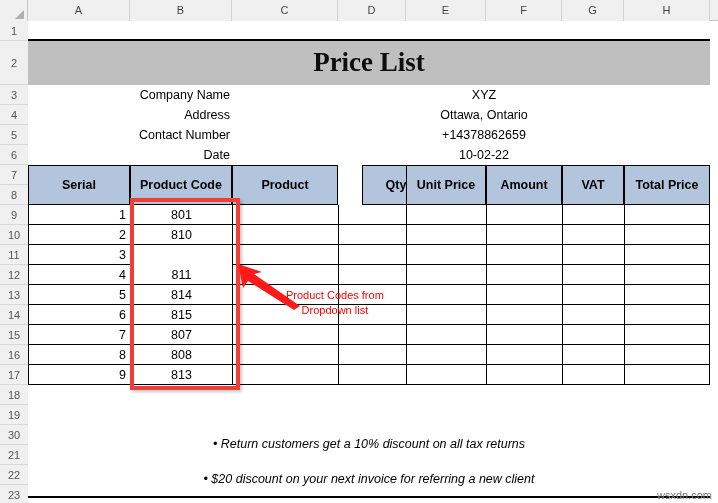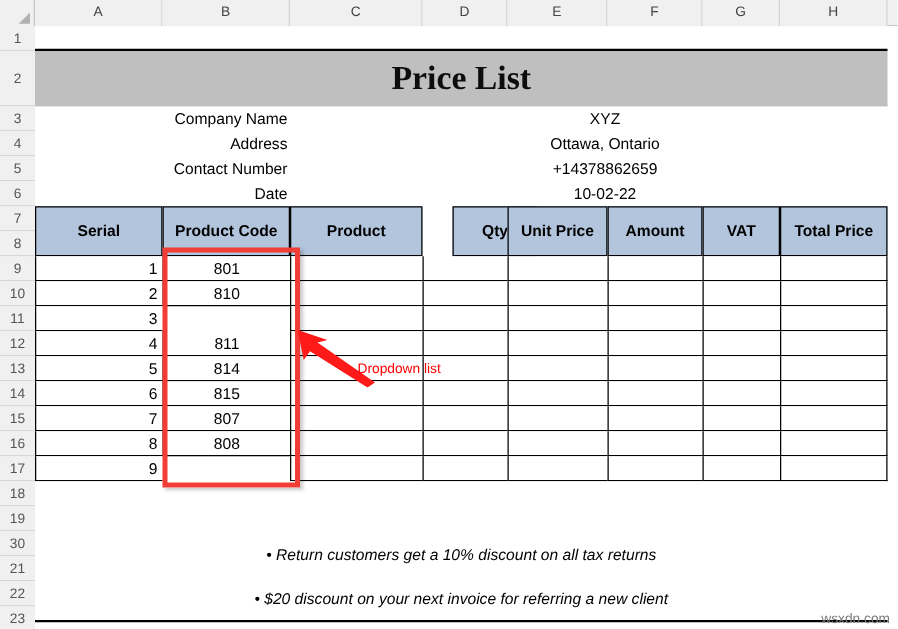--- a/index.html
+++ b/index.html
@@ -282,20 +282,21 @@
     <div class="cell data-cell c-serial" style="left:0;   top:324px; width:102px; height:20px;">8</div>
     <div class="cell data-cell c-code" style="left:102px; top:324px; width:102px; height:20px;">808</div>
     <div class="cell data-cell c-empty" style="left:204px; top:324px; width:106px; height:20px;"></div>
     <div class="cell data-cell c-empty" style="left:310px; top:324px; width:68px;  height:20px;"></div>
     <div class="cell data-cell c-empty" style="left:378px; top:324px; width:80px;  height:20px;"></div>
     <div class="cell data-cell c-empty" style="left:458px; top:324px; width:76px;  height:20px;"></div>
     <div class="cell data-cell c-empty" style="left:534px; top:324px; width:62px;  height:20px;"></div>
     <div class="cell data-cell c-empty last-col" style="left:596px; top:324px; width:86px; height:20px;"></div>
 
     <div class="cell data-cell c-serial" style="left:0;   top:344px; width:102px; height:20px;">9</div>
+    <div class="cell data-cell c-code" style="left:102px; top:344px; width:102px; height:20px;">813</div>
     <div class="cell data-cell c-empty" style="left:204px; top:344px; width:106px; height:20px;"></div>
     <div class="cell data-cell c-empty" style="left:310px; top:344px; width:68px;  height:20px;"></div>
     <div class="cell data-cell c-empty" style="left:378px; top:344px; width:80px;  height:20px;"></div>
     <div class="cell data-cell c-empty" style="left:458px; top:344px; width:76px;  height:20px;"></div>
     <div class="cell data-cell c-empty" style="left:534px; top:344px; width:62px;  height:20px;"></div>
     <div class="cell data-cell c-empty last-col" style="left:596px; top:344px; width:86px; height:20px;"></div>
 
     <div class="cell" style="left:0; top:364px; width:682px; height:20px; background:#fff;"></div>
 
 
@@ -306,17 +307,18 @@
     <div class="cell" style="left:0; top:477px; width:682px; height:5px; background:#fff;"></div>
   </div>
 
   <div class="red-box" style="left:130px; top:198px; width:110px; height:192px;"></div>
 
   <svg class="arrow-svg" style="left:232px; top:262px;" width="70" height="48" viewBox="0 0 70 48">
     <path d="M68 44 L22 12 L30 10 L6 2 L11 26 L16 19 L62 48 Z" fill="#ff1a1a"></path>
   </svg>
 
   <div class="callout-text" style="left:286px; top:288px;">
+    <div>Product Codes from</div>
     <div>Dropdown list</div>
   </div>
 
   <div class="watermark">wsxdn.com</div>
 </div>
 
 </body></html>

